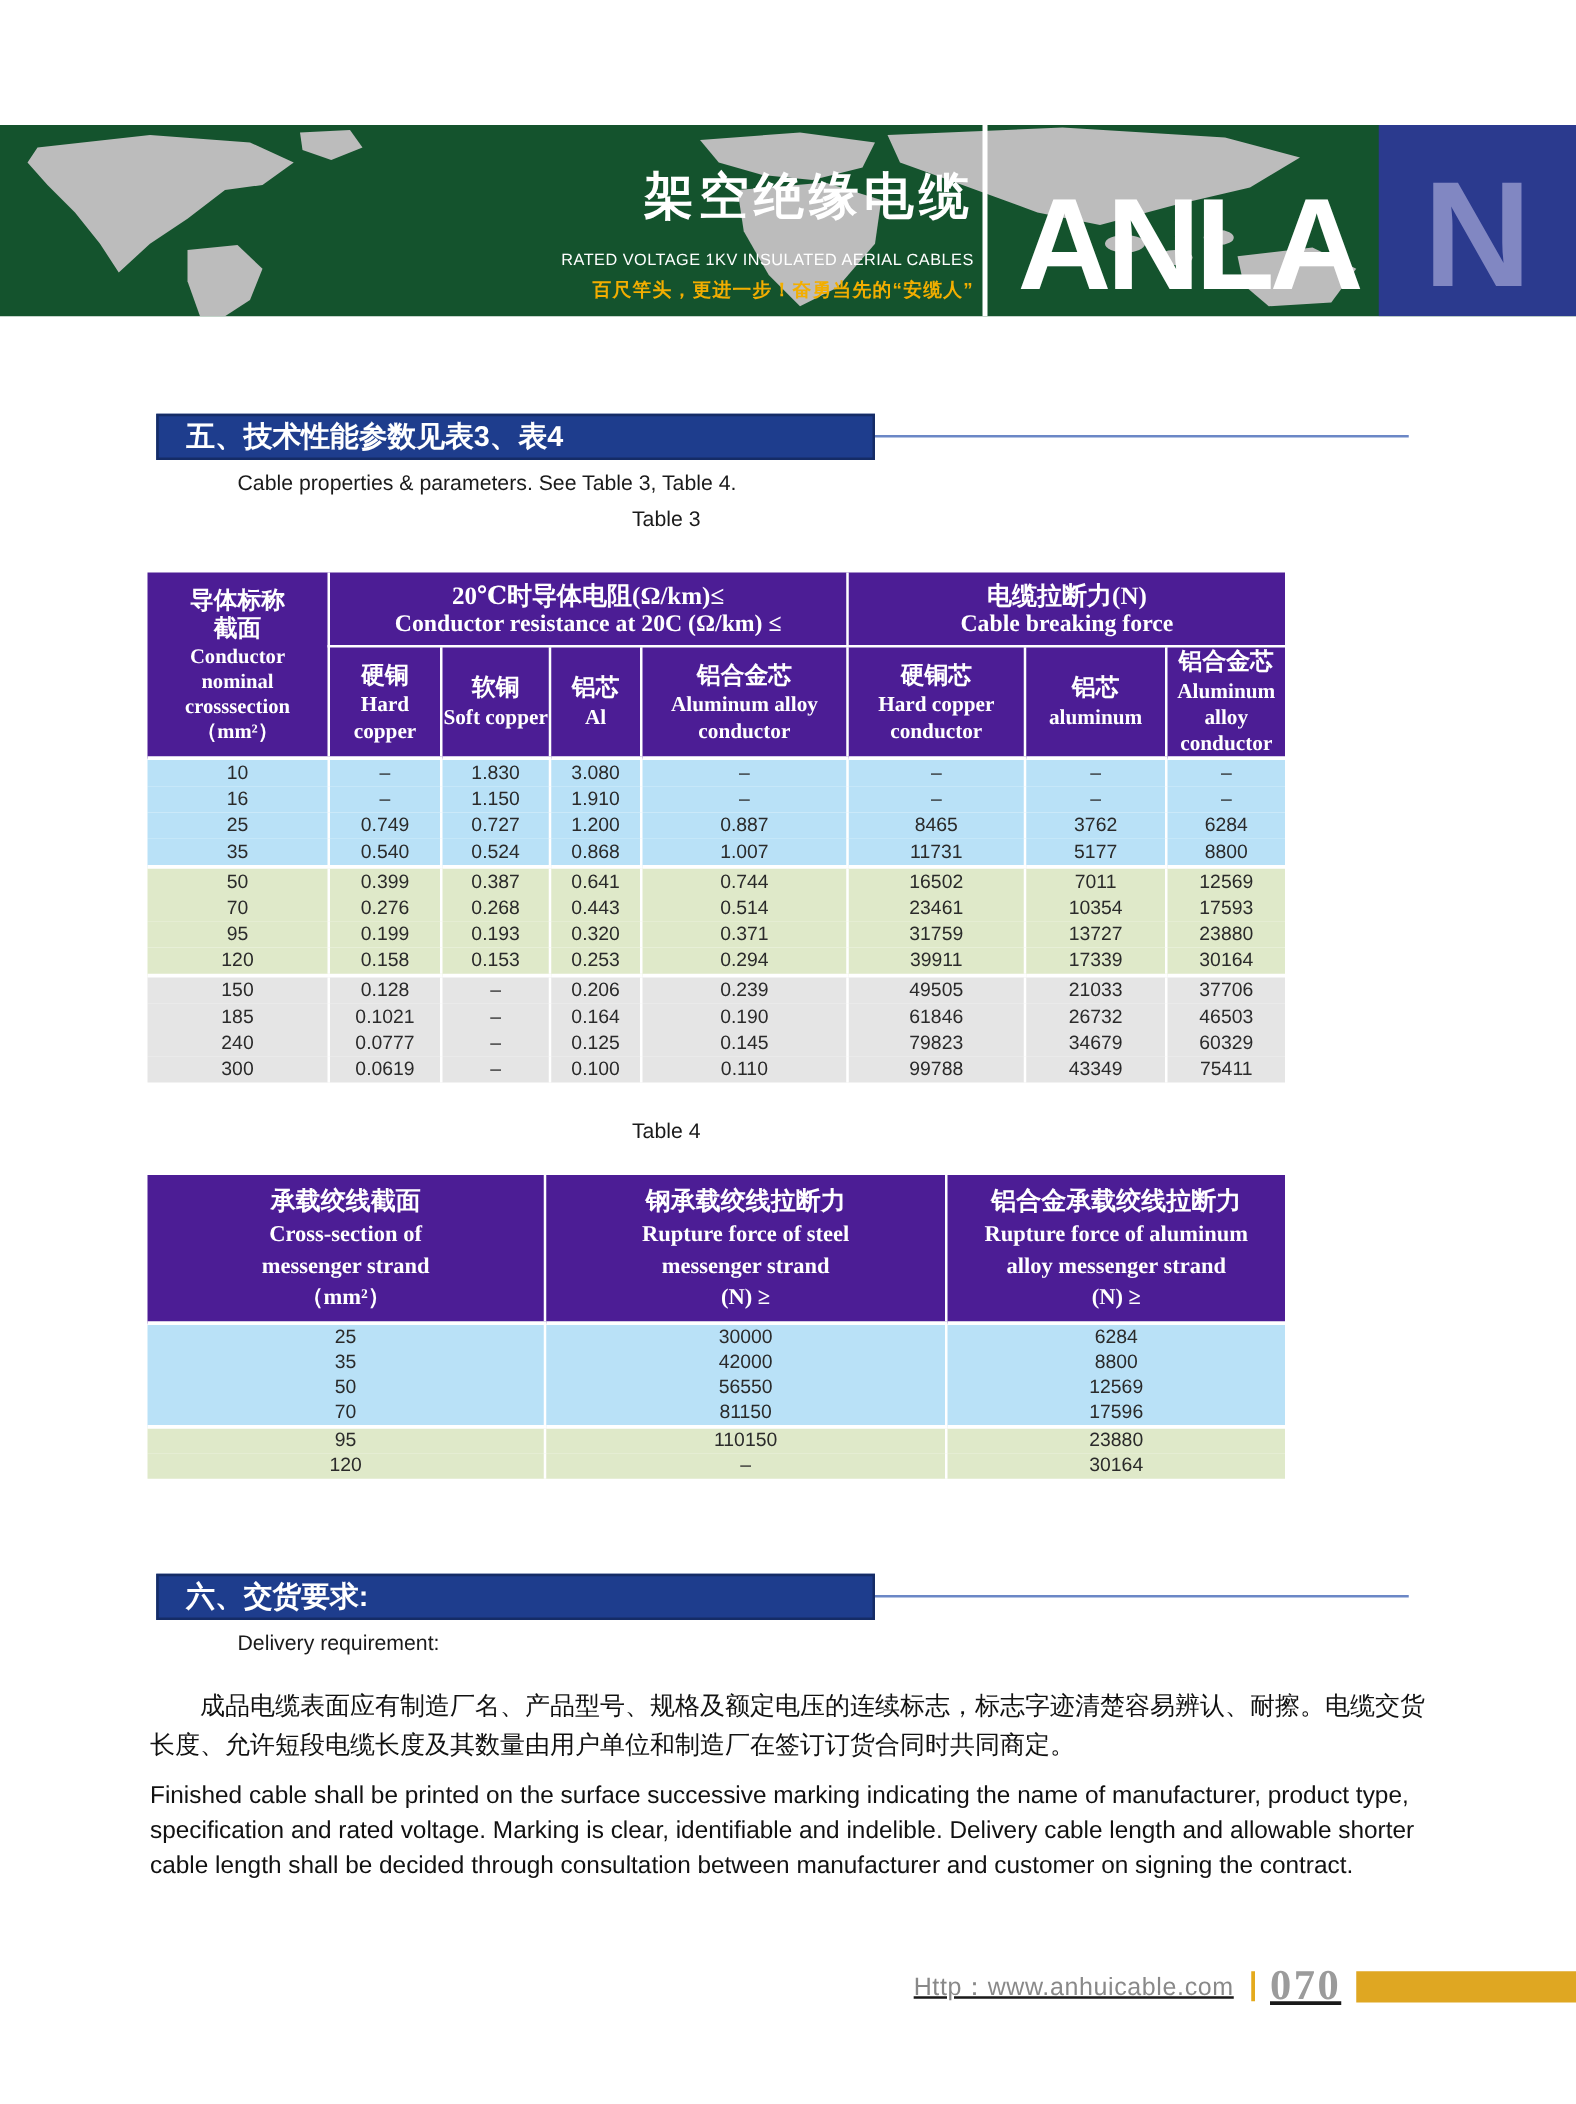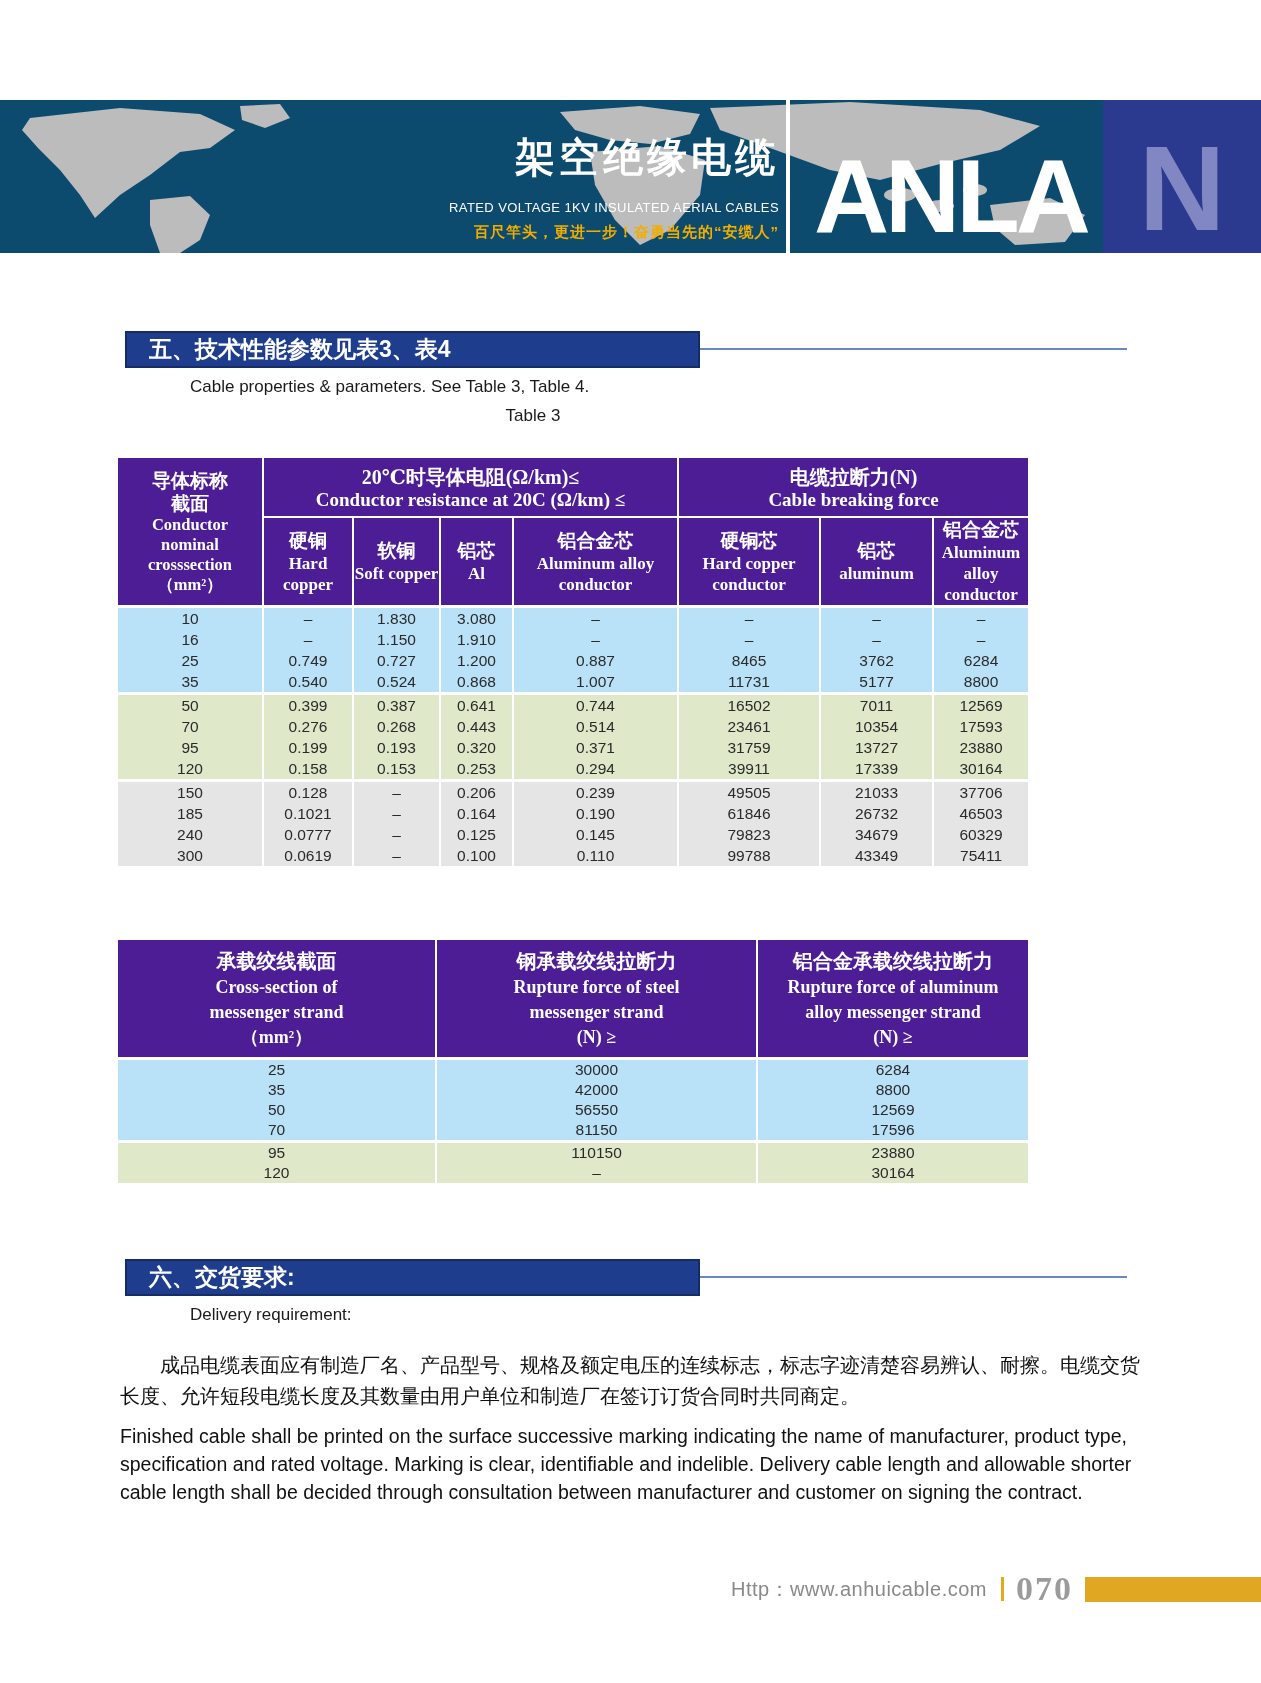--- a/index.html
+++ b/index.html
@@ -1,20 +1,20 @@
 <!DOCTYPE html>
 <html><head>
 <meta charset="utf-8">
 <style>
   html,body{margin:0;padding:0;background:#fff;}
   .page{position:relative;width:1261px;height:1683px;background:#fff;overflow:hidden;
         font-family:"Liberation Sans","DejaVu Sans",sans-serif;color:#1a1a1a;}
 
   
-  .hdr{position:absolute;left:0;top:100px;width:1261px;height:153px;background:#0c4a6e;overflow:hidden;}
+  .hdr{position:absolute;left:0;top:100px;width:1261px;height:153px;background:#14532d;overflow:hidden;}
   .hdr svg{position:absolute;left:0;top:0;}
   .hdr-divider{position:absolute;left:786px;top:0;bottom:0;width:4px;background:#fff;}
   .hdr-text{position:absolute;right:482px;top:34px;text-align:right;}
   .hdr-title-zh{font-size:40px;font-weight:bold;color:#fff;letter-spacing:4px;line-height:46px;}
   .hdr-sub-en{font-size:13px;color:#fff;letter-spacing:0.4px;margin-top:20px;}
   .hdr-slogan{font-size:15px;font-weight:bold;color:#f2ae00;margin-top:8px;letter-spacing:1px;text-align:right;}
   .brand-anla{position:absolute;left:814px;top:46px;font-size:104px;line-height:100px;font-weight:bold;
               letter-spacing:-4px;color:#fff;}
   .brand-n-box{position:absolute;left:1103px;top:0;width:158px;height:153px;background:#2b3a8e;
                display:flex;align-items:center;justify-content:center;}
@@ -63,21 +63,21 @@
   .t4 .en{font-size:18px;line-height:25px;}
   .t4 td{height:20px;line-height:20px;}
 
   
   .para-zh{position:absolute;left:120px;top:1350px;width:1028px;font-size:20px;line-height:31px;
            text-indent:2em;color:#111;}
   .para-en{position:absolute;left:120px;top:1422px;width:1032px;font-size:19.5px;line-height:28px;color:#111;}
 
   
   .footer{position:absolute;left:600px;top:1574px;width:661px;height:30px;display:flex;
-          align-items:center;justify-content:flex-end;}
+          align-items:center;justify-content:flex-end;text-decoration:underline;}
   .footer-url{font-size:20px;color:#898989;letter-spacing:0.5px;}
   .gold-sep{width:3px;height:24px;background:#e4aa1c;margin:0 12px 0 14px;}
   .pagenum{font-family:"Liberation Serif","DejaVu Serif",serif;font-size:34px;font-weight:bold;
            color:#9b9b9b;letter-spacing:2px;line-height:30px;}
   .gold-bar{width:176px;height:25px;background:#dfa722;margin-left:12px;}
 </style>
 </head>
 <body>
 
 <div class="page">
@@ -293,20 +293,21 @@
           <td>–</td>
           <td>0.100</td>
           <td>0.110</td>
           <td>99788</td>
           <td>43349</td>
           <td>75411</td>
         </tr>
       </tbody>
   </table>
 
+  <div class="tbl-label" style="top:895px;">Table 4</div>
 
   <table class="t4">
     <colgroup>
       <col style="width:318px">
         <col style="width:321px">
         <col style="width:271px">
     </colgroup>
     <thead>
       <tr>
         <th>

